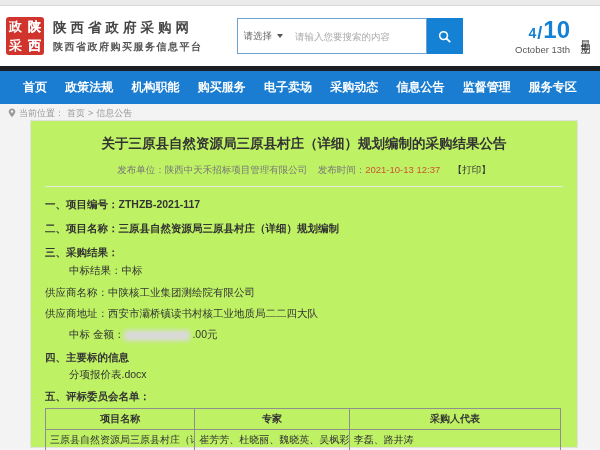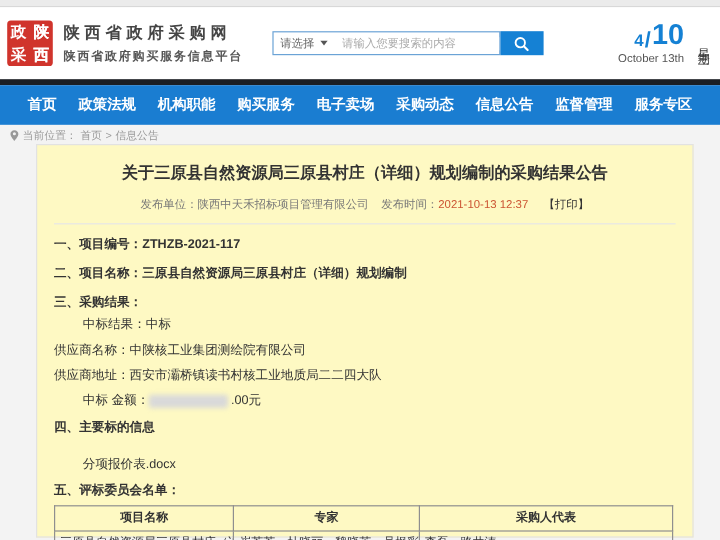--- a/index.html
+++ b/index.html
@@ -12,21 +12,21 @@
   
   .header { height:60px; background:#fff; display:flex; align-items:center; padding:0 10px 0 6px; }
   .logo { width:38px; height:38px; background:#d0342c; border-radius:3px; display:grid;
           grid-template-columns:1fr 1fr; grid-template-rows:1fr 1fr; color:#fff; font-weight:bold;
           font-size:13px; line-height:1; text-align:center; align-items:center; flex:0 0 auto; }
   .logo span:nth-child(2), .logo span:nth-child(4){ text-shadow:0 0 0 #fff; }
   .site-titles { margin-left:9px; flex:0 0 auto; }
   .site-name { font-size:13.5px; font-weight:bold; color:#454545; letter-spacing:4px; }
   .site-sub { font-size:10px; font-weight:bold; color:#555; letter-spacing:1.5px; margin-top:3px; }
 
-  .search-box { display:flex; align-items:stretch; height:20px; margin-left:24px; flex:0 0 auto; }
+  .search-box { display:flex; align-items:stretch; height:36px; margin-left:34px; flex:0 0 auto; }
   .search-frame { display:flex; align-items:center; border:1px solid #6ba3d6; background:#fff; width:190px; }
   .search-select { display:flex; align-items:center; gap:5px; padding:0 6px; font-size:9.5px; color:#666;
                    border-right:0; cursor:pointer; flex:0 0 auto; }
   .chevron { width:0; height:0; border-left:3.5px solid transparent; border-right:3.5px solid transparent;
              border-top:4px solid #555; display:inline-block; }
   .search-input { border:0; outline:0; flex:1; font-size:9.5px; color:#333; padding:0 6px; min-width:0; }
   .search-input::placeholder { color:#aaa; }
   .search-btn { width:36px; background:#1581d4; border:0; display:flex; align-items:center; justify-content:center; cursor:pointer; }
 
   .date-block { margin-left:auto; display:flex; align-items:center; flex:0 0 auto; }
@@ -41,32 +41,32 @@
   
   .nav-dark { height:5px; background:#1b1e23; }
   .nav { height:33px; background:#1a7dd1; display:flex; align-items:center; justify-content:space-around; padding:0 14px; }
   .nav-item { color:#fff; font-size:12px; font-weight:bold; cursor:pointer; white-space:nowrap; }
 
   
   .breadcrumb { height:16px; display:flex; align-items:center; padding:2px 8px 0 8px; font-size:9px; color:#999; gap:3px;text-align:right; }
   .crumb-link { cursor:pointer; }
 
   
-  .card { margin-left:30px; width:548px; height:328px; background:#fef9c3; border:1px solid #e2e2e2; padding:14px 14px 0 14px; }
+  .card { margin-left:30px; width:548px; height:328px; background:#bef264; border:1px solid #e2e2e2; padding:14px 14px 0 14px; }
   .art-title { text-align:center; font-size:13.5px; font-weight:bold; color:#333; }
   .pub-line { text-align:center; font-size:9.5px; color:#777; margin-top:11px; }
   .pub-line .lbl { color:#777; }
   .pub-time { color:#c53; margin-right:10px; }
   .print-btn { color:#333; cursor:pointer; }
   .divider { border-bottom:1px solid #e6e6e6; margin:9px 0 11px 0; }
 
   .content { font-size:10.5px; color:#333; line-height:12px; }
   .sec { font-weight:bold; }
   .l-mb12 { margin-bottom:12px; } .l-mb10 { margin-bottom:10px;margin-left:24px; } .l-mb9 { margin-bottom:9px; }
-  .l-mb6 { margin-bottom:6px; } .l-mb5 { margin-bottom:19px; }
+  .l-mb6 { margin-bottom:6px; } .l-mb5 { margin-bottom:5px; }
   .amount-blur { display:inline-block; width:66px; height:11px; background:#d9d9d9; border-radius:2px;
                  filter:blur(2px); vertical-align:middle; margin-right:2px; }
 
   table.committee { border-collapse:collapse; width:calc(100% - 2px); margin-top:4px; table-layout:fixed; }
   table.committee th, table.committee td { border:1px solid #8f8f8f; font-size:10px; padding:4px 4px; }
   table.committee th { font-weight:bold; height:20px; }
   table.committee td { text-align:left; height:21px; white-space:nowrap; overflow:hidden; }
   .col1 { width:29%; } .col2 { width:30%; } .col3 { width:41%; }
 </style>
 </head>

